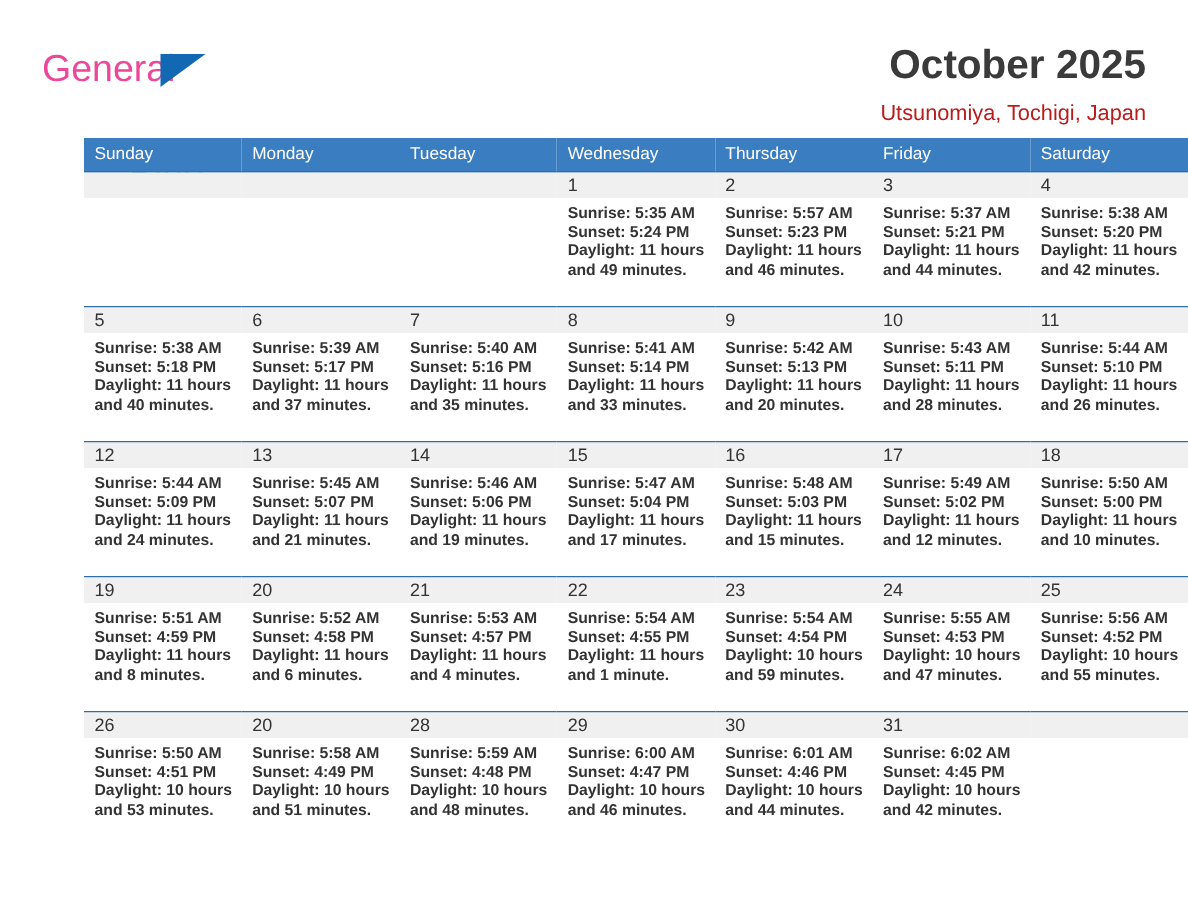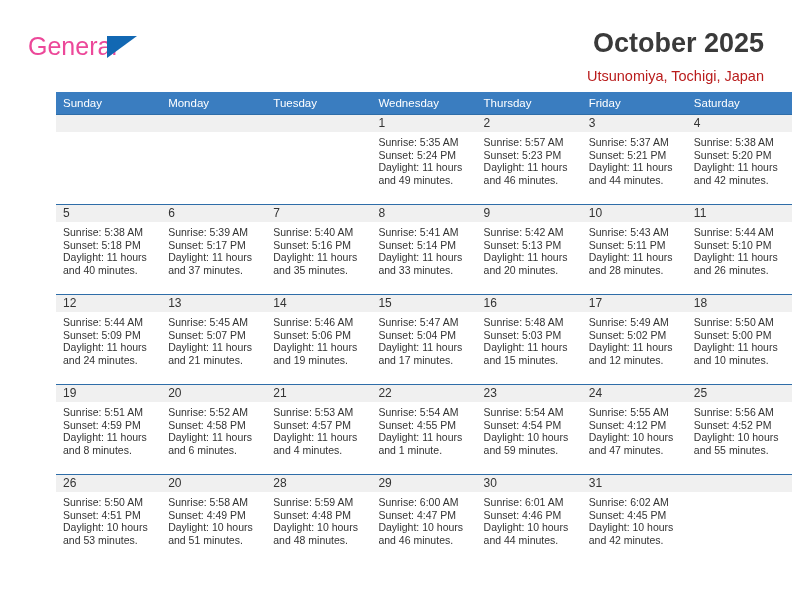--- a/index.html
+++ b/index.html
@@ -130,20 +130,21 @@
     box-sizing: border-box;
   }
   .daynum.empty {
     color: transparent;
   }
   .details {
     padding: 4px 4px 0 7px;
     font-size: 10.5px;
     line-height: 12.6px;
     color: #333333;
+    font-weight: bold;
   }
   .details div {
     white-space: nowrap;
   }
   .details .daylight {
     white-space: normal;
   }
 </style>
 </head>
 <body>
@@ -428,21 +429,21 @@
                 <div>Sunset: 4:54 PM</div>
                 <div class="daylight">Daylight: 10 hours and 59 minutes.</div>
               </div>
             </div>
           </td>
           <td>
             <div class="cell-inner">
               <div class="daynum">24</div>
               <div class="details">
                 <div>Sunrise: 5:55 AM</div>
-                <div>Sunset: 4:12 PM</div>
+                <div>Sunset: 4:53 PM</div>
                 <div class="daylight">Daylight: 10 hours and 47 minutes.</div>
               </div>
             </div>
           </td>
           <td>
             <div class="cell-inner">
               <div class="daynum">25</div>
               <div class="details">
                 <div>Sunrise: 5:56 AM</div>
                 <div>Sunset: 4:52 PM</div>

